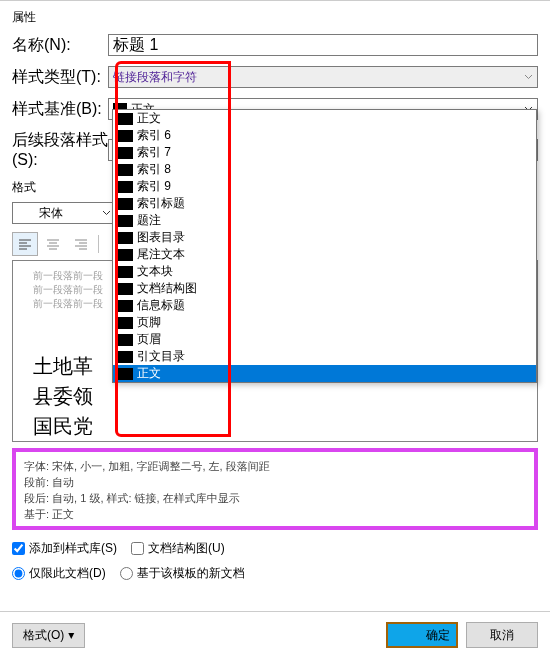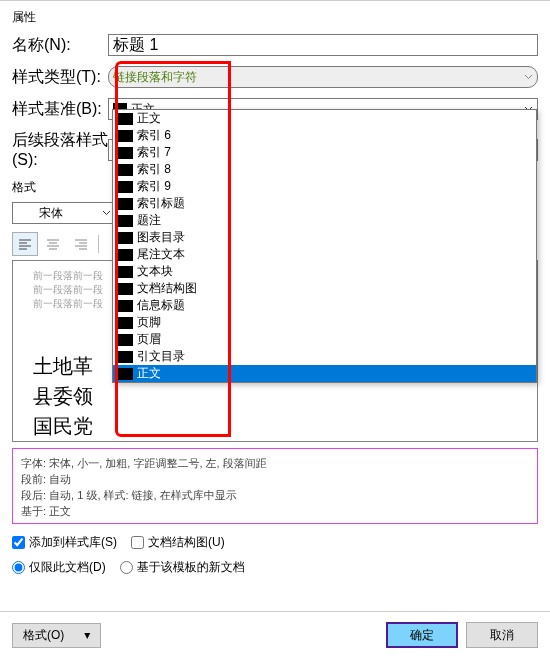--- a/index.html
+++ b/index.html
@@ -68,22 +68,21 @@
 .combo .arrow {
   width: 17px;
   height: 20px;
   display: flex;
   align-items: center;
   justify-content: center;
   border-left: none;
 }
 .combo.disabled {
   background: #eee;
-  color: #4d7c0f;
-  border-radius: 10px;
+  color: #4c1d95;
 }
 .arrow svg { display: block; }
 .format-title { margin-top: 8px; margin-bottom: 6px; }
 .format-bar {
   display: flex;
   align-items: center;
   gap: 4px;
   margin-bottom: 6px;
 }
 .font-combo {
@@ -135,21 +134,21 @@
   white-space: nowrap;
   overflow: hidden;
 }
 .preview-main {
   font-family: SimSun, serif;
   font-size: 20px;
   line-height: 30px;
   margin-top: 40px;
 }
 .info-box {
-  border: 1px solid #d946ef;
+  border: 4px solid #d946ef;
   padding: 6px 8px;
   font-size: 11px;
   line-height: 16px;
   color: #444;
   margin-bottom: 10px;
   height: 62px;
   box-sizing: content-box;
 }
 .checkbox-row {
   display: flex;
@@ -176,34 +175,35 @@
   align-items: center;
 }
 .format-btn {
   height: 25px;
   padding: 0 10px;
   border: 1px solid #adadad;
   background: #e1e1e1;
   font-size: 12px;
   display: flex;
   align-items: center;
-  gap: 20px;
+  gap: 4px;
 }
 .spacer { flex: 1; }
 .dlg-btn {
   width: 72px;
   height: 26px;
   border: 1px solid #adadad;
   background: #e1e1e1;
   font-size: 12px;
   margin-left: 8px;
 }
 .dlg-btn.primary {
-  border: 2px solid #4c1d95;
-  background: #7dd3fc;
+  border: 2px solid #a16207;
+  background: #0ea5e9;
+  text-align: right;
 }
 
 .dropdown-pop {
   position: absolute;
   left: 112px;
   top: 108px;
   width: 423px;
   border: 1px solid #767676;
   background: #fff;
   z-index: 20;

